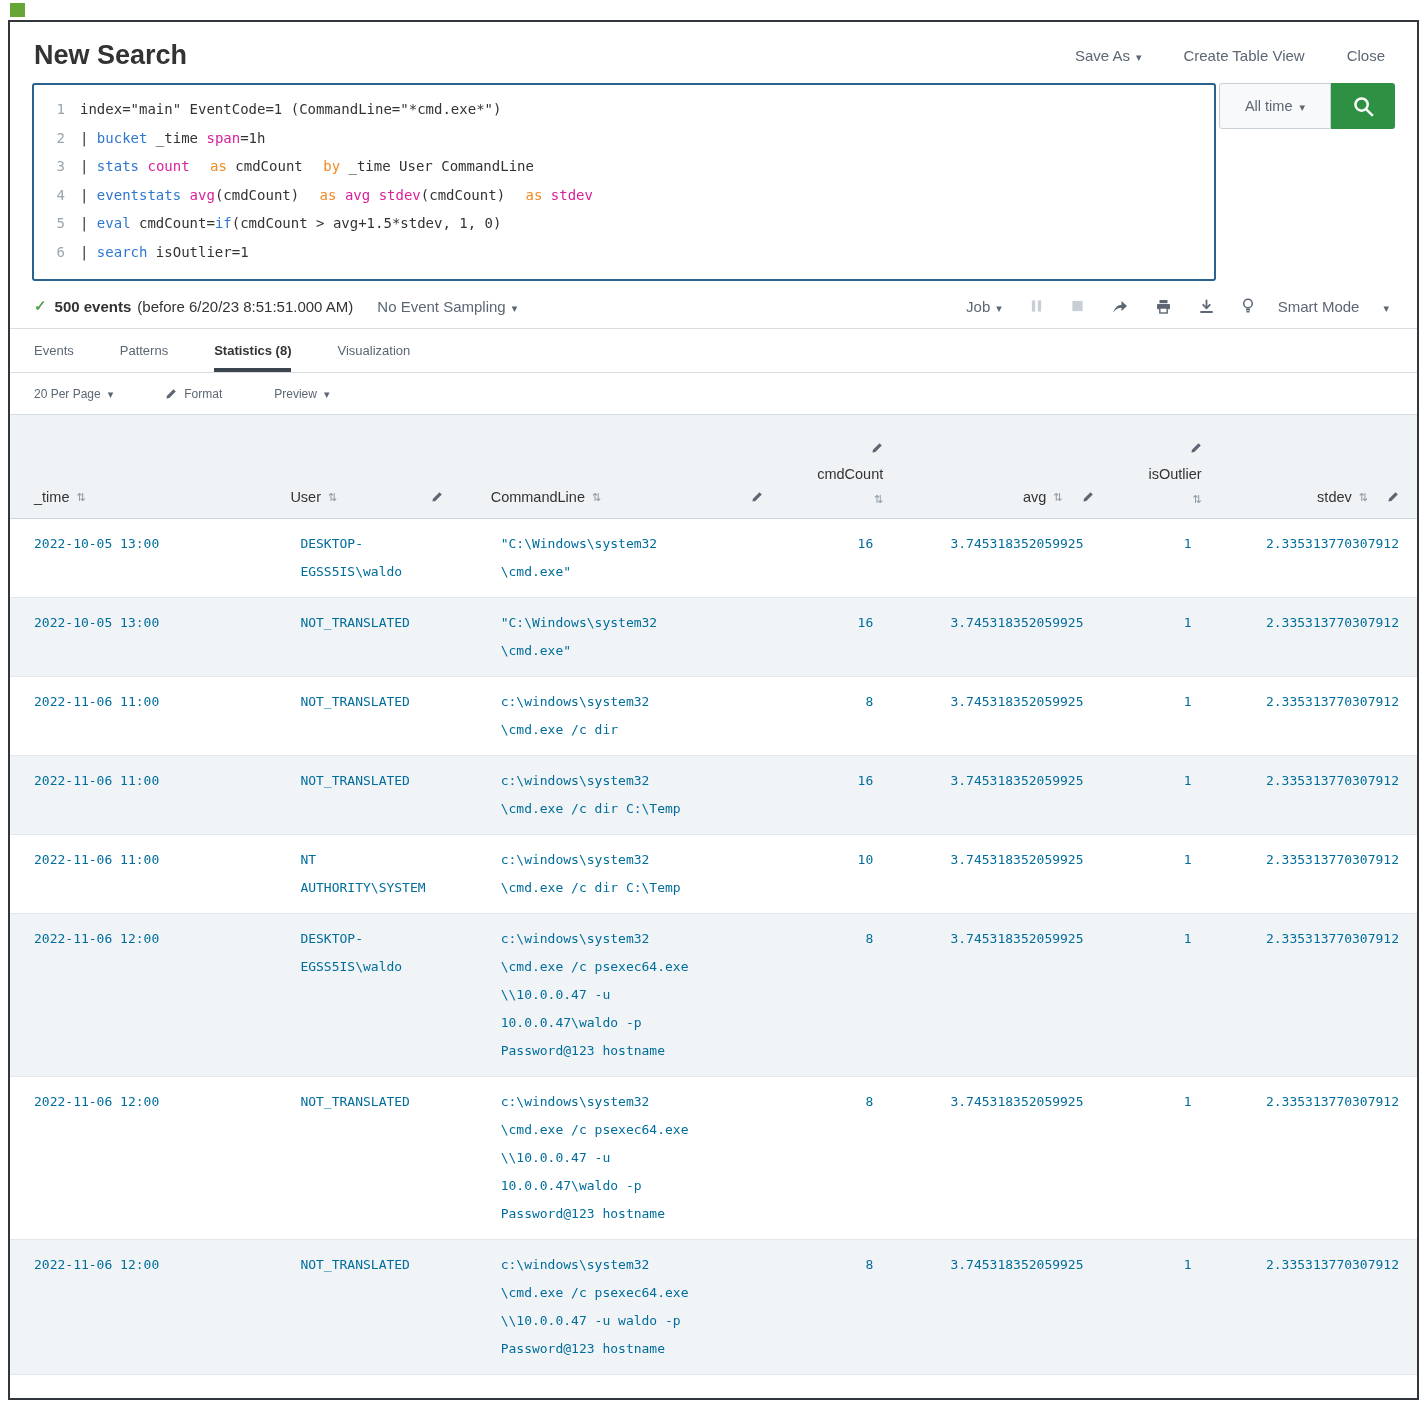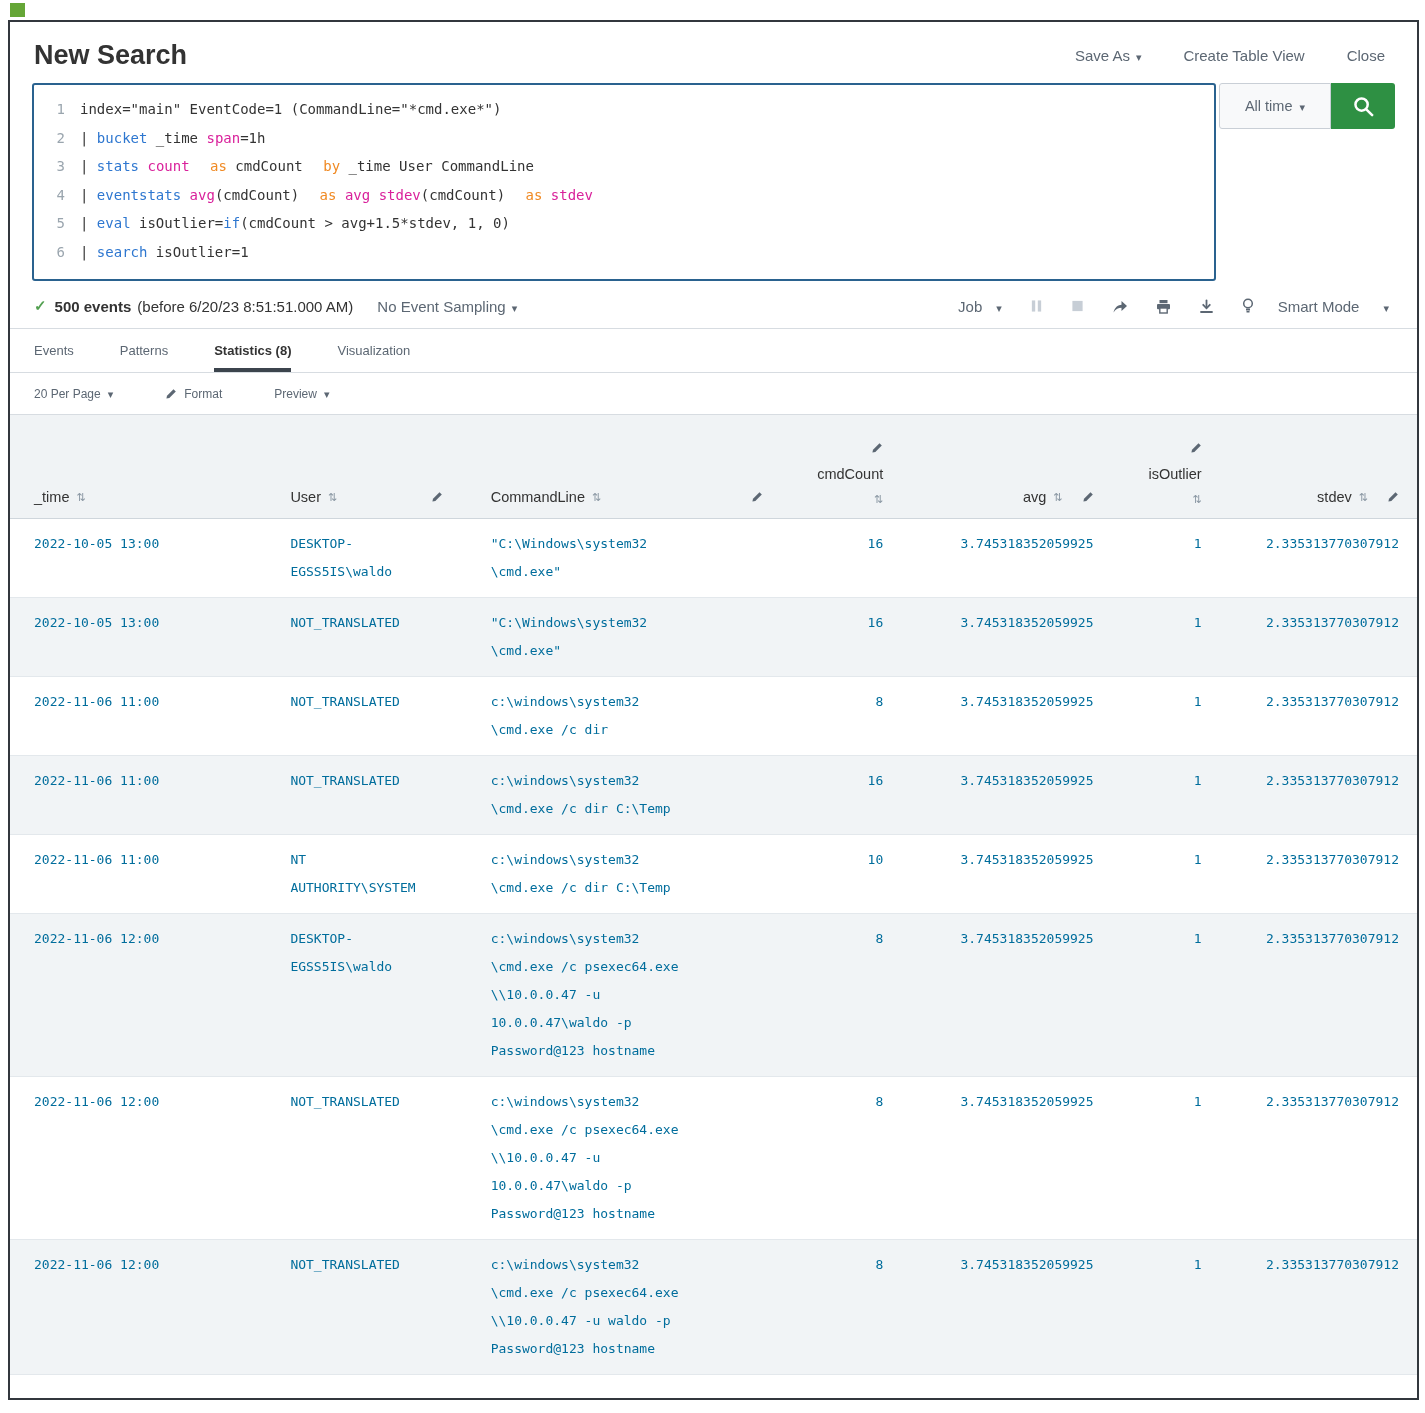--- a/index.html
+++ b/index.html
@@ -49,21 +49,21 @@
   }
 
   
   .results-bar { display:flex; align-items:center; padding:16px 24px 13px 24px; font-size:15px; }
   .check { color:#53a051; font-weight:bold; margin-right:8px; }
   .check::after { content:"✓"; }
   .evt-count { font-weight:bold; color:#333; margin-right:6px; }
   .evt-before { color:#333; }
   .sampling { color:#5c6773; margin-left:24px; display:flex; align-items:center; gap:6px; cursor:pointer; }
   .job-tools { margin-left:auto; display:flex; align-items:center; gap:28px; color:#5c6773; }
-  .job-menu { display:flex; align-items:flex-start; gap:14px; cursor:pointer; }
+  .job-menu { display:flex; align-items:flex-start; gap:6px; cursor:pointer; }
   .icon-btn { display:flex; align-items:center; cursor:pointer; }
   .smart-mode { display:flex; align-items:center; gap:24px; cursor:pointer; padding-right:4px; }
 
   .divider { border-top:1px solid #d7dce1; }
 
   
   .tabs { display:flex; gap:46px; padding:0 24px; height:44px; border-bottom:1px solid #d7dce1; }
   .tab { display:flex; align-items:center; font-size:13px; color:#5c6773; cursor:pointer; border-bottom:4px solid transparent; padding-top:4px; }
   .tab.active { color:#333; font-weight:bold; border-bottom-color:#3c444d; }
 
@@ -85,21 +85,21 @@
   .hdr-line { display:flex; align-items:center; gap:7px; }
   .hdr-line.spread { justify-content:space-between; padding-right:28px; }
   .hdr-line.end { justify-content:flex-end; }
   .lbl-group { display:flex; align-items:center; gap:7px; }
   .hdr-stack { display:flex; flex-direction:column; align-items:flex-end; gap:12px; }
   .sort { color:#8a97a3; font-size:11px; line-height:1; cursor:pointer; }
   .sort::after { content:"⇅"; }
   .pencil { display:inline-flex; cursor:pointer; }
 
   tbody td {
-    vertical-align:top; padding:11px 10px;
+    vertical-align:top; padding:11px 20px;
     font:13px/28px "DejaVu Sans Mono", monospace; color:#006d9c;
     border-bottom:1px solid #e3e8ec; white-space:pre-wrap; word-wrap:break-word;
     cursor:pointer;
   }
   tbody td.first { padding-left:24px; }
   tbody td.num { text-align:right; }
   tbody tr:nth-child(even) { background:#f1f4f6; }
 
   .table-footer { height:20px; }
 </style>
@@ -141,21 +141,21 @@
       <div class="code-line">
         <span class="ln">3</span>
         <span class="tk p">| </span><span class="tk c">stats</span><span class="tk p"> </span><span class="tk f">count</span><span class="tk p"> </span><span class="tk k">as</span><span class="tk p"> cmdCount </span><span class="tk k">by</span><span class="tk p"> _time User CommandLine</span>
       </div>
       <div class="code-line">
         <span class="ln">4</span>
         <span class="tk p">| </span><span class="tk c">eventstats</span><span class="tk p"> </span><span class="tk f">avg</span><span class="tk p">(cmdCount) </span><span class="tk k">as</span><span class="tk p"> </span><span class="tk f">avg</span><span class="tk p"> </span><span class="tk f">stdev</span><span class="tk p">(cmdCount) </span><span class="tk k">as</span><span class="tk p"> </span><span class="tk f">stdev</span>
       </div>
       <div class="code-line">
         <span class="ln">5</span>
-        <span class="tk p">| </span><span class="tk c">eval</span><span class="tk p"> isOutlier=</span><span class="tk c">if</span><span class="tk p">(cmdCount &gt; avg+1.5*stdev, 1, 0)</span>
+        <span class="tk p">| </span><span class="tk c">eval</span><span class="tk p"> cmdCount=</span><span class="tk c">if</span><span class="tk p">(cmdCount &gt; avg+1.5*stdev, 1, 0)</span>
       </div>
       <div class="code-line">
         <span class="ln">6</span>
         <span class="tk p">| </span><span class="tk c">search</span><span class="tk p"> isOutlier=1</span>
       </div>
     </div>
 
     <div class="time-range">
       <span>All time</span>
       <span class="caret"></span>

